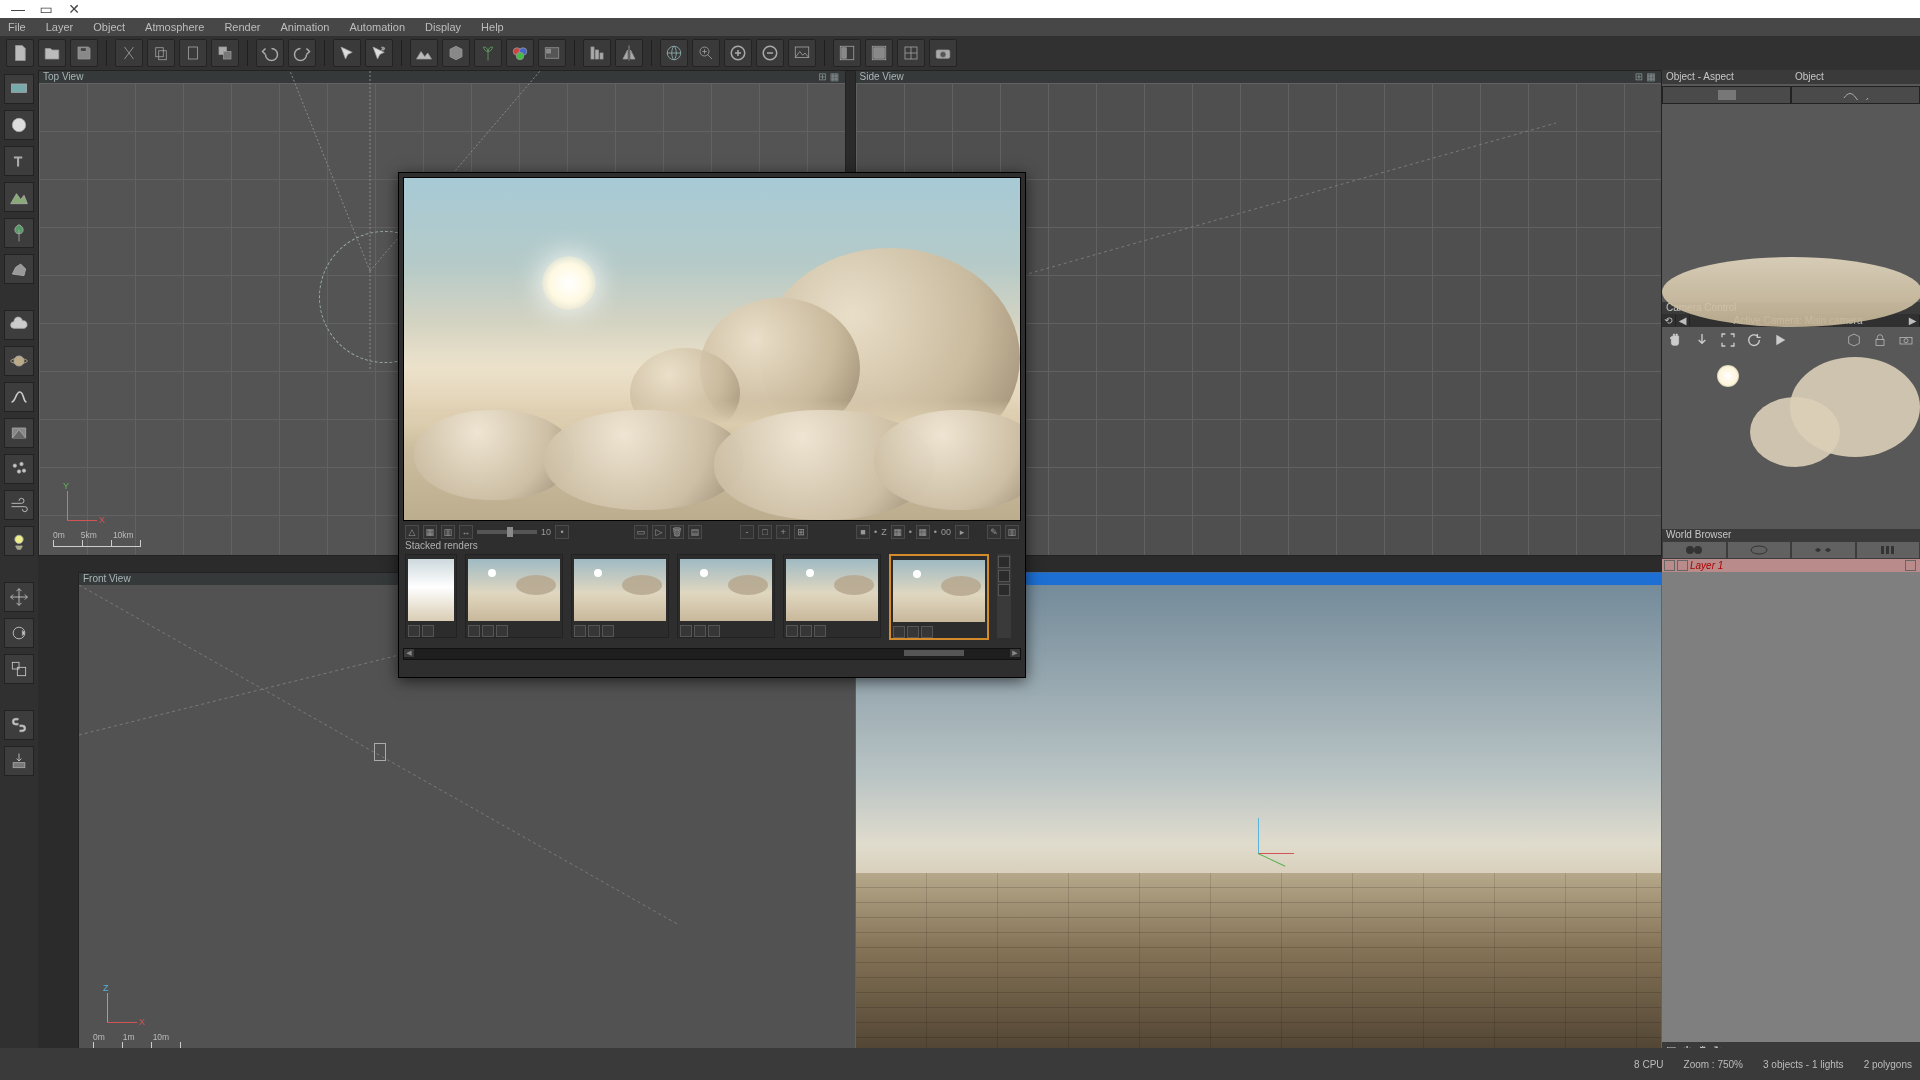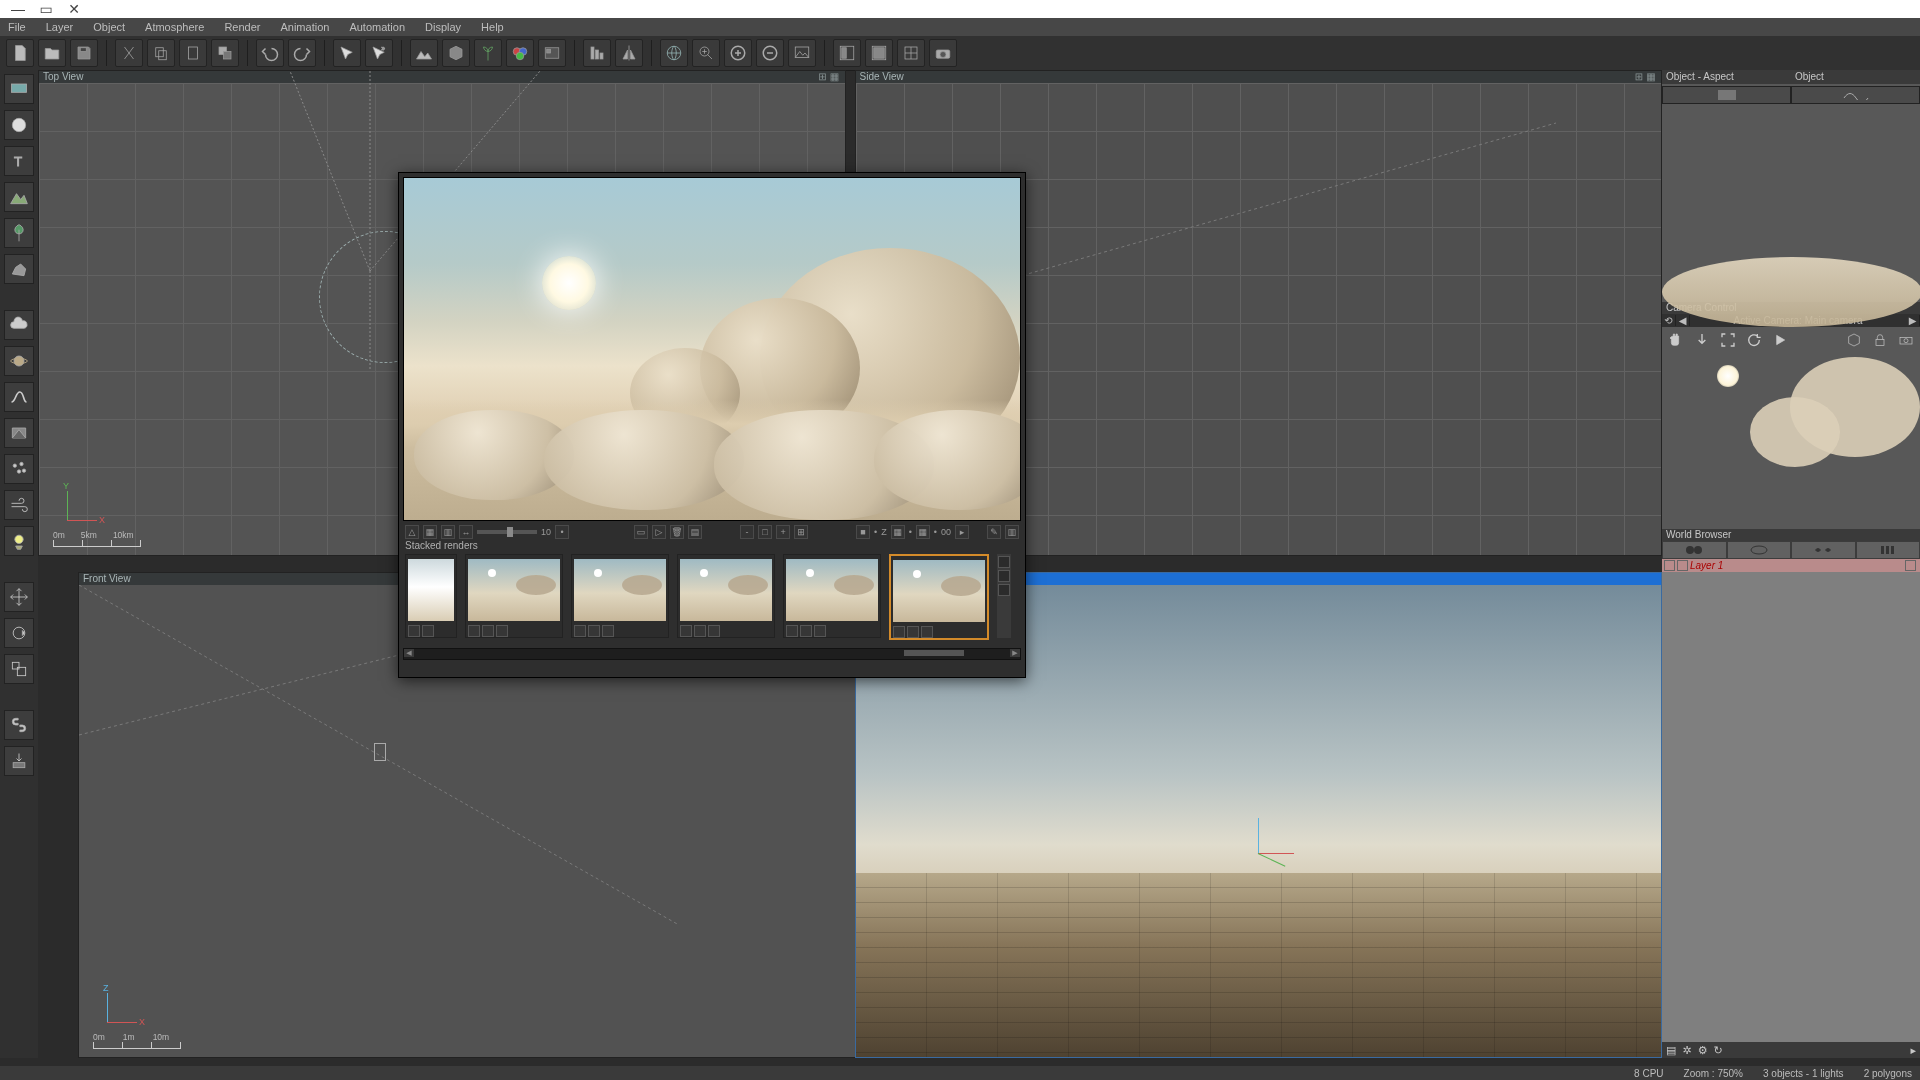--- a/index.html
+++ b/index.html
@@ -110,21 +110,21 @@
 .thumb .tfoot .b{width:10px;height:10px;border:1px solid #555;background:#363636}
 .thumbs .side{width:14px;height:82px;background:#3a3a3a;display:flex;flex-direction:column;gap:2px;align-items:center;padding-top:2px}
 .thumbs .side div{width:10px;height:10px;border:1px solid #555;background:#2b2b2b}
 .hscroll{height:10px;margin:2px 4px 4px;background:#1e1e1e;border:1px solid #111;position:relative}
 .hscroll .bar{position:absolute;height:6px;top:1px;background:#555;left:500px;width:60px}
 .hscroll .arr{position:absolute;width:10px;height:8px;top:0;background:#3a3a3a;font-size:7px;line-height:8px;text-align:center;color:#888}
 .hscroll .arr.l{left:0}
 .hscroll .arr.r{right:0}
 
 
-.statusbar{position:absolute;left:0;right:0;bottom:0;height:14px;background:#3a3a3a;font-size:10px;color:#bcbcbc;display:flex;align-items:center;padding:0 8px;gap:20px}
+.statusbar{position:absolute;left:0;right:0;bottom:0;height:32px;background:#3a3a3a;font-size:10px;color:#bcbcbc;display:flex;align-items:center;padding:0 8px;gap:20px}
 .statusbar .fill{flex:1}
 
 
 .cambar{height:13px;background:#303030;display:flex;align-items:center;font-size:10px;color:#bdbdbd}
 .cambar .a{width:13px;text-align:center;border-right:1px solid #222}
 .cambar .mid{flex:1;text-align:center}
 </style>
 </head>
 <body>
 

